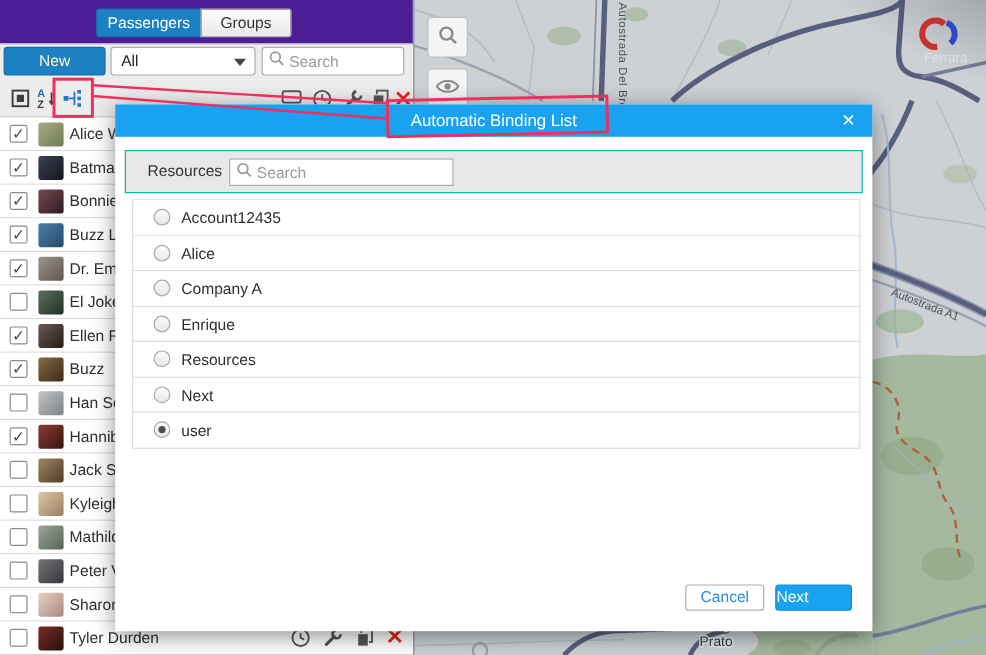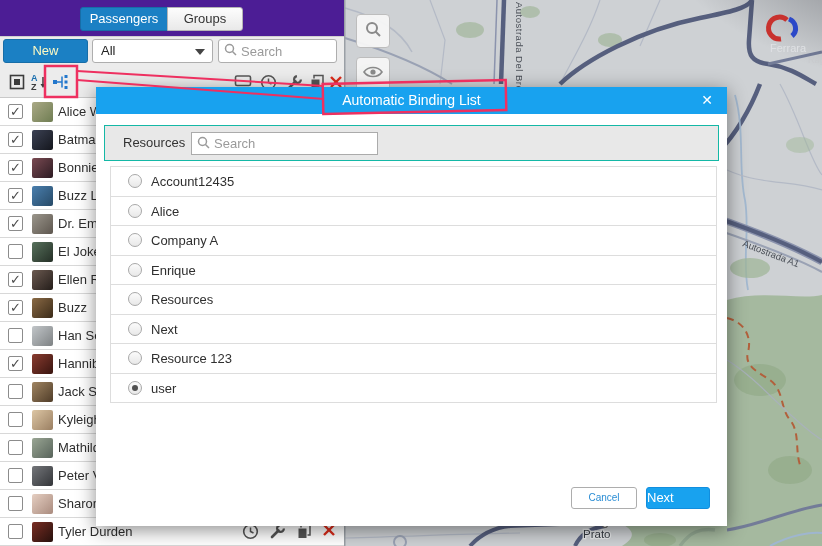--- a/index.html
+++ b/index.html
@@ -62,21 +62,21 @@
                     font-family:"Liberation Sans", sans-serif; }
   .m-search input::placeholder { color:#9a9a9a; }
   .m-list { position:absolute; left:14px; top:79px; width:607px; border-top:1px solid #ddd; }
   .m-row { position:relative; height:29.5px; border:1px solid #ddd; border-top:none; background:#fff;text-align:center; }
   .radio { position:absolute; left:17px; top:7px; width:14px; height:14px; border:1px solid #a8a8a8;
            border-radius:50%; background:linear-gradient(#fbfbfb,#e8e8e8); }
   .radio.selected::after { content:""; position:absolute; left:3px; top:3px; width:6px; height:6px;
                            border-radius:50%; background:#4f4f4f; }
   .m-row-label { position:absolute; left:40px; top:7px; font-size:13px; color:#2f2f2f; }
   .btn-cancel { position:absolute; left:475px; top:400px; width:66px; height:22px; background:#fff;
-                border:1px solid #adadad; border-radius:3px; color:#2a8dd4; font-size:10px; line-height:20px; text-align:center; }
+                border:1px solid #adadad; border-radius:3px; color:#2a8dd4; font-size:13px; line-height:20px; text-align:center; }
   .btn-next { position:absolute; left:550px; top:400px; width:64px; height:22px; background:#18a2ef;
               border:1px solid #128ede; border-radius:3px; color:#fff; font-size:13px; line-height:20px; text-align:left; }
 
   
   .anno { position:absolute; left:0; top:0; z-index:4; pointer-events:none; }
 </style>
 </head>
 <body>
 
 <div class="stage">
@@ -383,24 +383,20 @@
         </div>
       <div class="m-row">
           <span class="radio"></span>
           <span class="m-row-label">Resources</span>
         </div>
       <div class="m-row">
           <span class="radio"></span>
           <span class="m-row-label">Next</span>
         </div>
       <div class="m-row">
-          <span class="radio"></span>
-          <span class="m-row-label">Resource 123</span>
-        </div>
-      <div class="m-row">
           <span class="radio selected"></span>
           <span class="m-row-label">user</span>
         </div>
     </div>
     <div class="btn-cancel">Cancel</div>
     <div class="btn-next">Next</div>
   </div>
 
   <svg class="anno" width="822" height="546">
     <rect x="45" y="66" width="32" height="31" fill="none" stroke="#ee3060" stroke-width="2.5"></rect>

